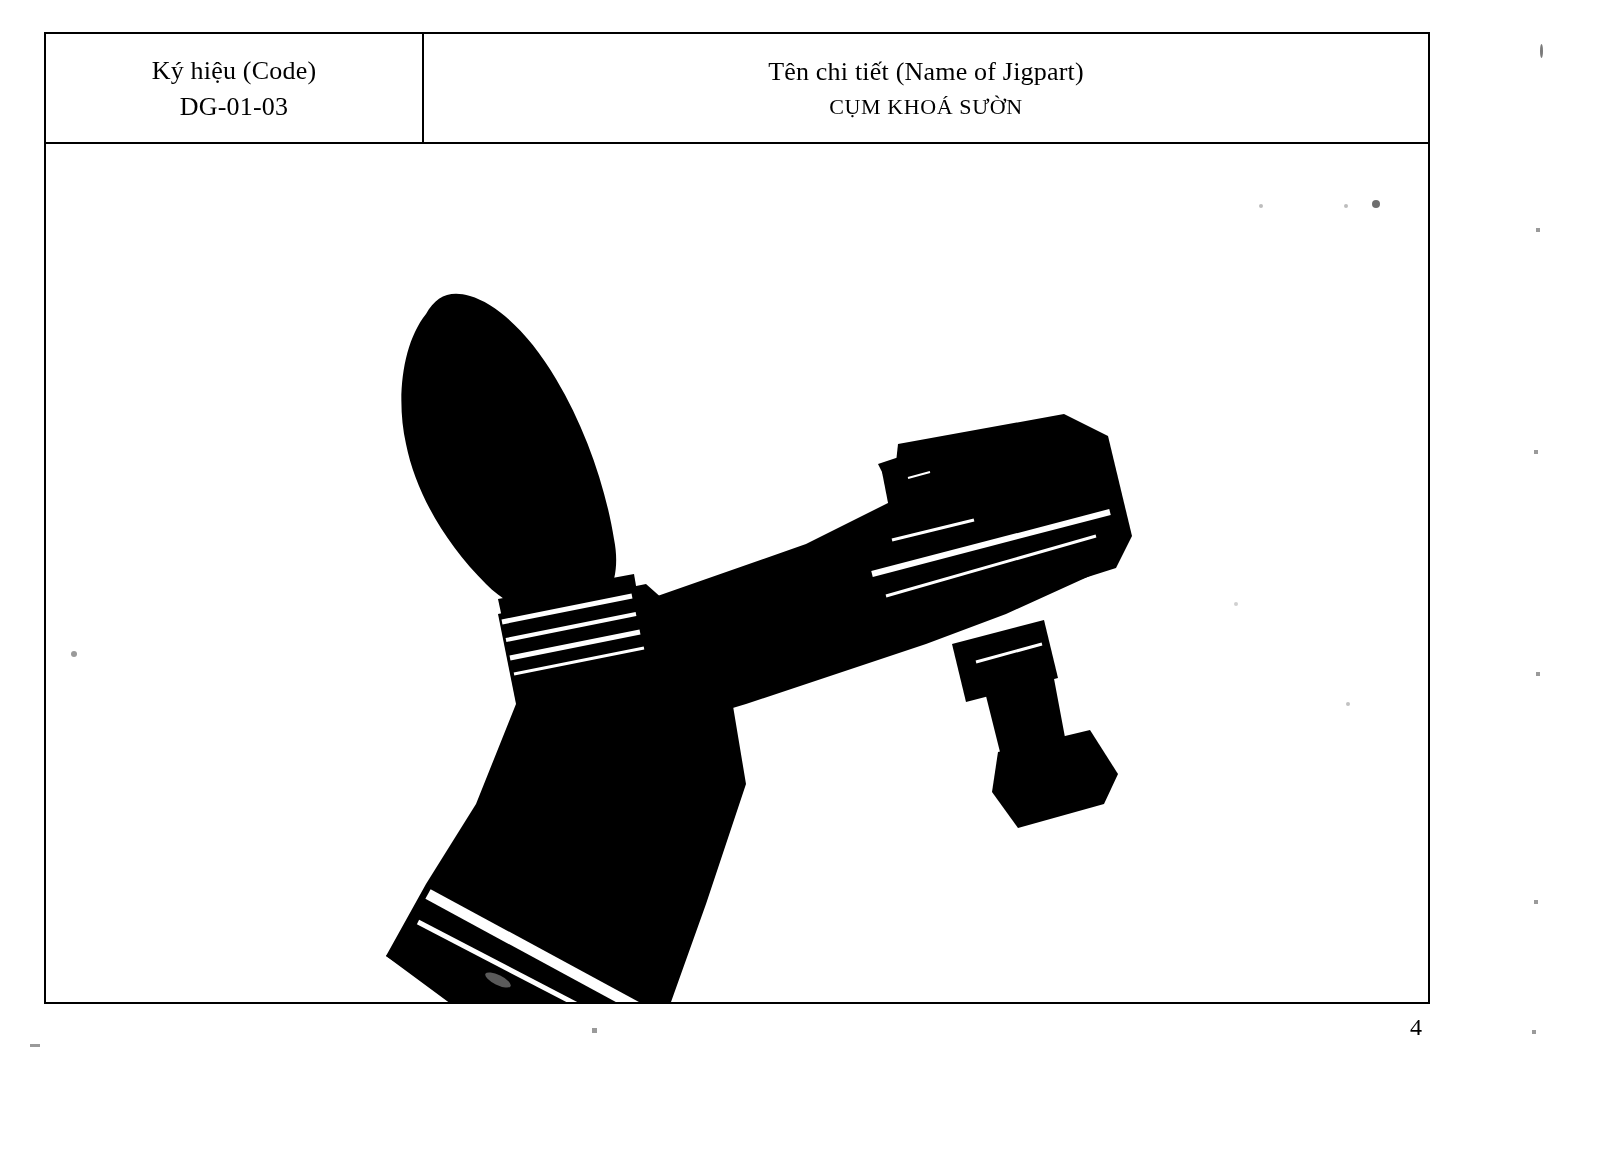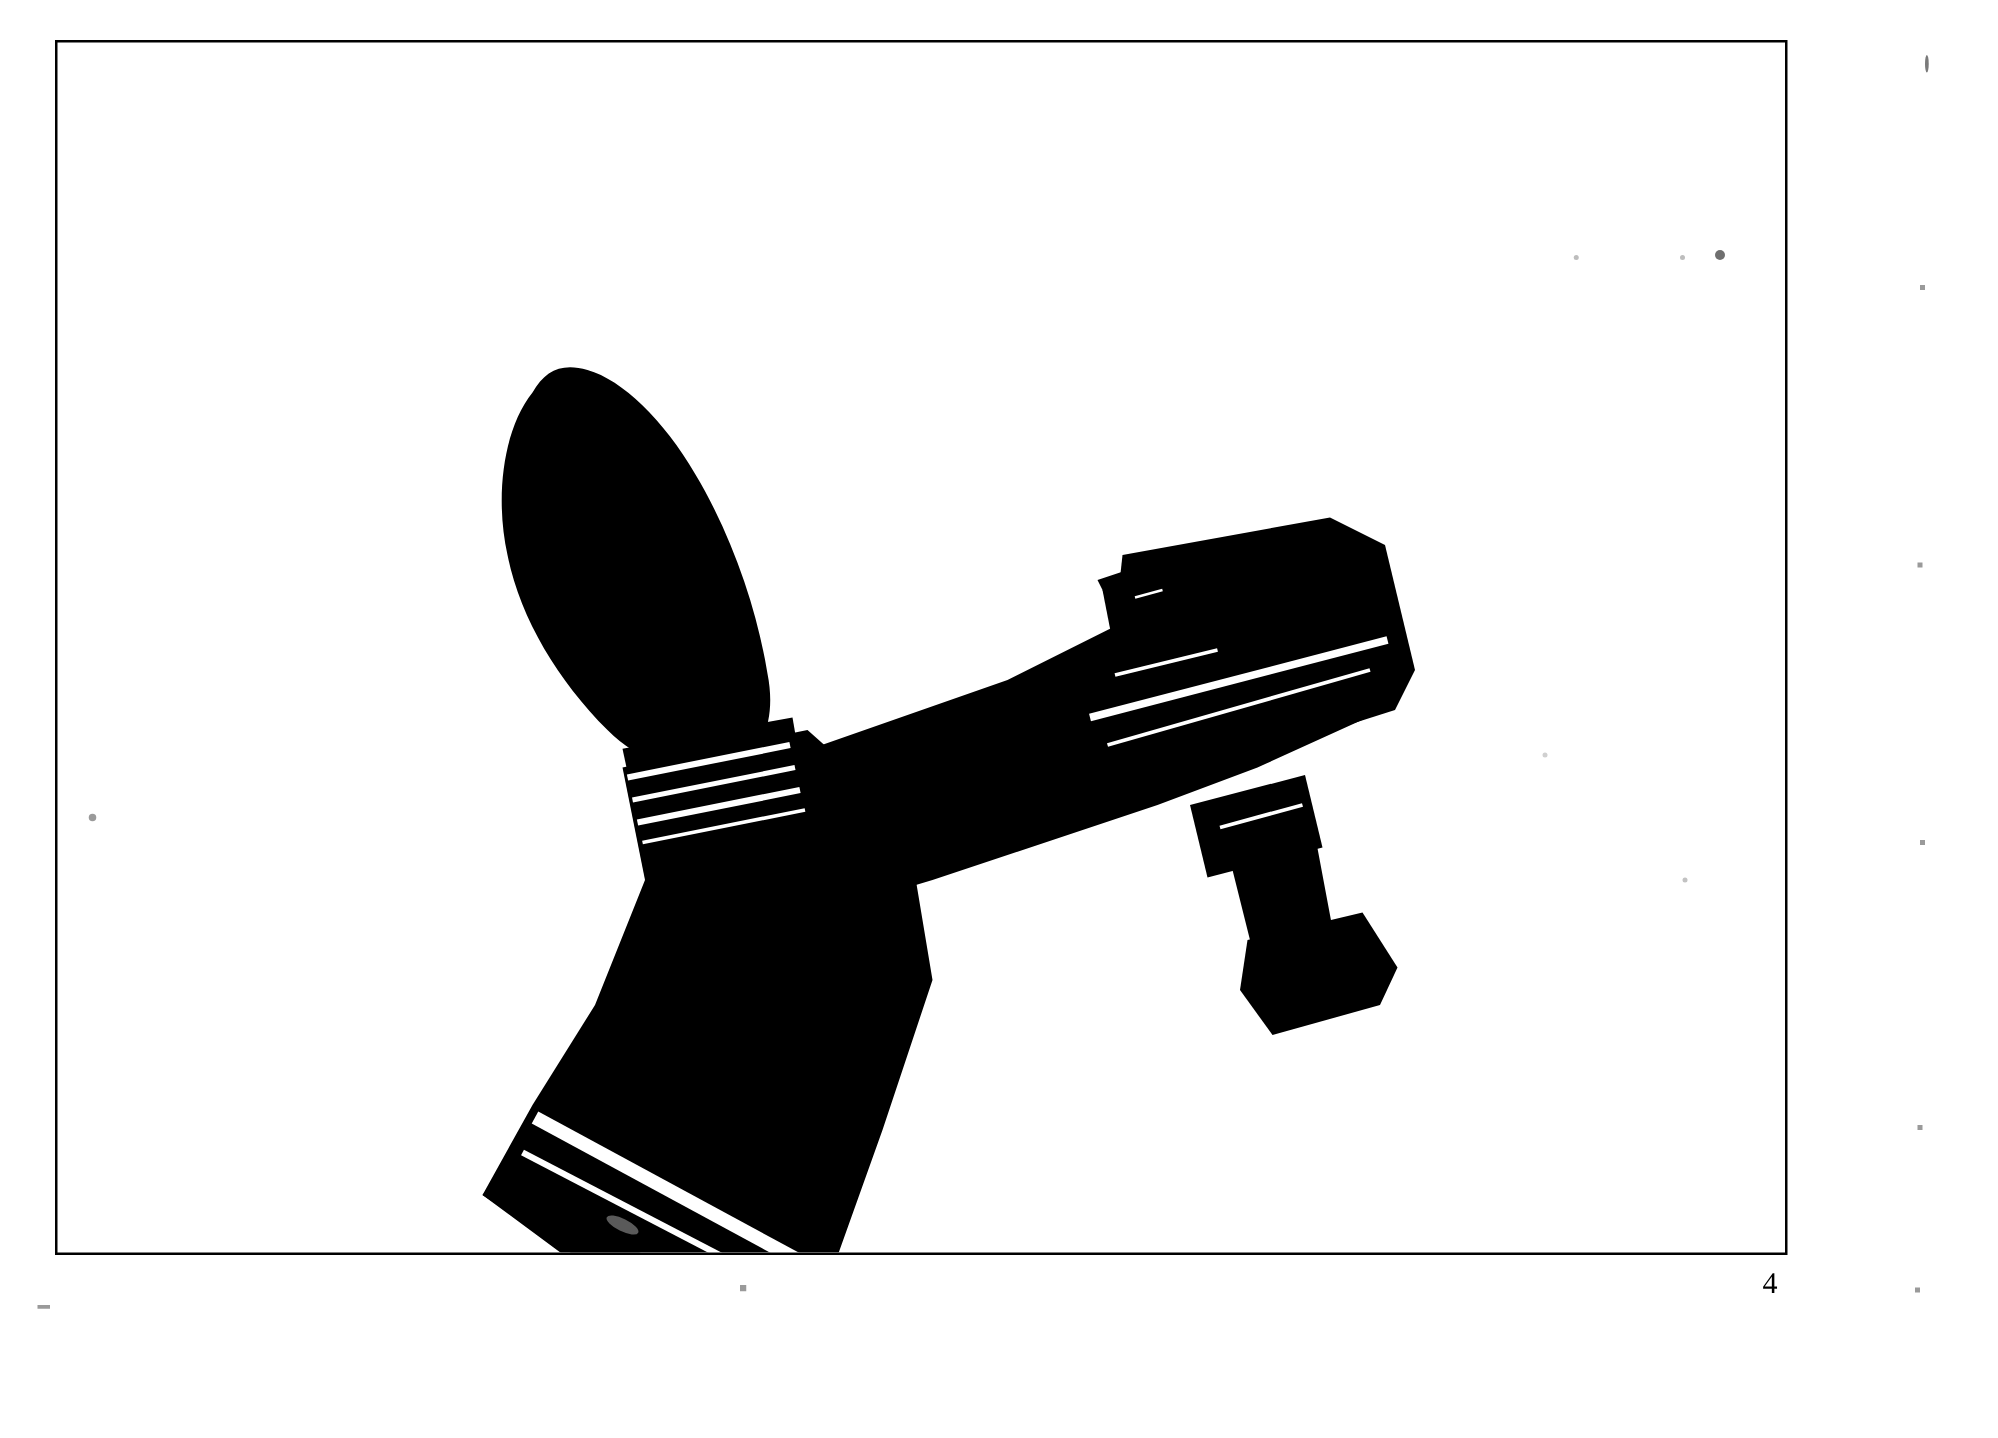--- a/index.html
+++ b/index.html
@@ -139,20 +139,33 @@
   <div class="speck sq" style="left:1536px; top:228px; width:4px; height:4px;"></div>
   <div class="speck sq" style="left:1534px; top:450px; width:4px; height:4px;"></div>
   <div class="speck sq" style="left:1536px; top:672px; width:4px; height:4px;"></div>
   <div class="speck sq" style="left:1534px; top:900px; width:4px; height:4px;"></div>
   <div class="speck sq" style="left:1532px; top:1030px; width:4px; height:4px;"></div>
   <div class="speck sq" style="left:592px; top:1028px; width:5px; height:5px;"></div>
   <div class="speck sq" style="left:30px; top:1044px; width:10px; height:3px;"></div>
 
   <div class="doc-frame">
 
+    <div class="title-block">
+
+      <div class="code-cell">
+        <div class="code-label">Ký hiệu (Code)</div>
+        <div class="code-value">DG-01-03</div>
+      </div>
+
+      <div class="name-cell">
+        <div class="name-label">Tên chi tiết (Name of Jigpart)</div>
+        <div class="name-value">CỤM KHOÁ SƯỜN</div>
+      </div>
+
+    </div>
 
     <div class="drawing-area">
       <svg class="drawing-svg" viewBox="0 0 1382 858" preserveAspectRatio="xMidYMid meet">
 
         <circle cx="1330" cy="60" r="4" fill="#6f6f6f"></circle>
         <circle cx="1215" cy="62" r="2" fill="#bdbdbd"></circle>
         <circle cx="1300" cy="62" r="2" fill="#bdbdbd"></circle>
         <circle cx="28" cy="510" r="3" fill="#9a9a9a"></circle>
         <circle cx="1302" cy="560" r="2" fill="#c2c2c2"></circle>
         <circle cx="1190" cy="460" r="2" fill="#d0d0d0"></circle>

